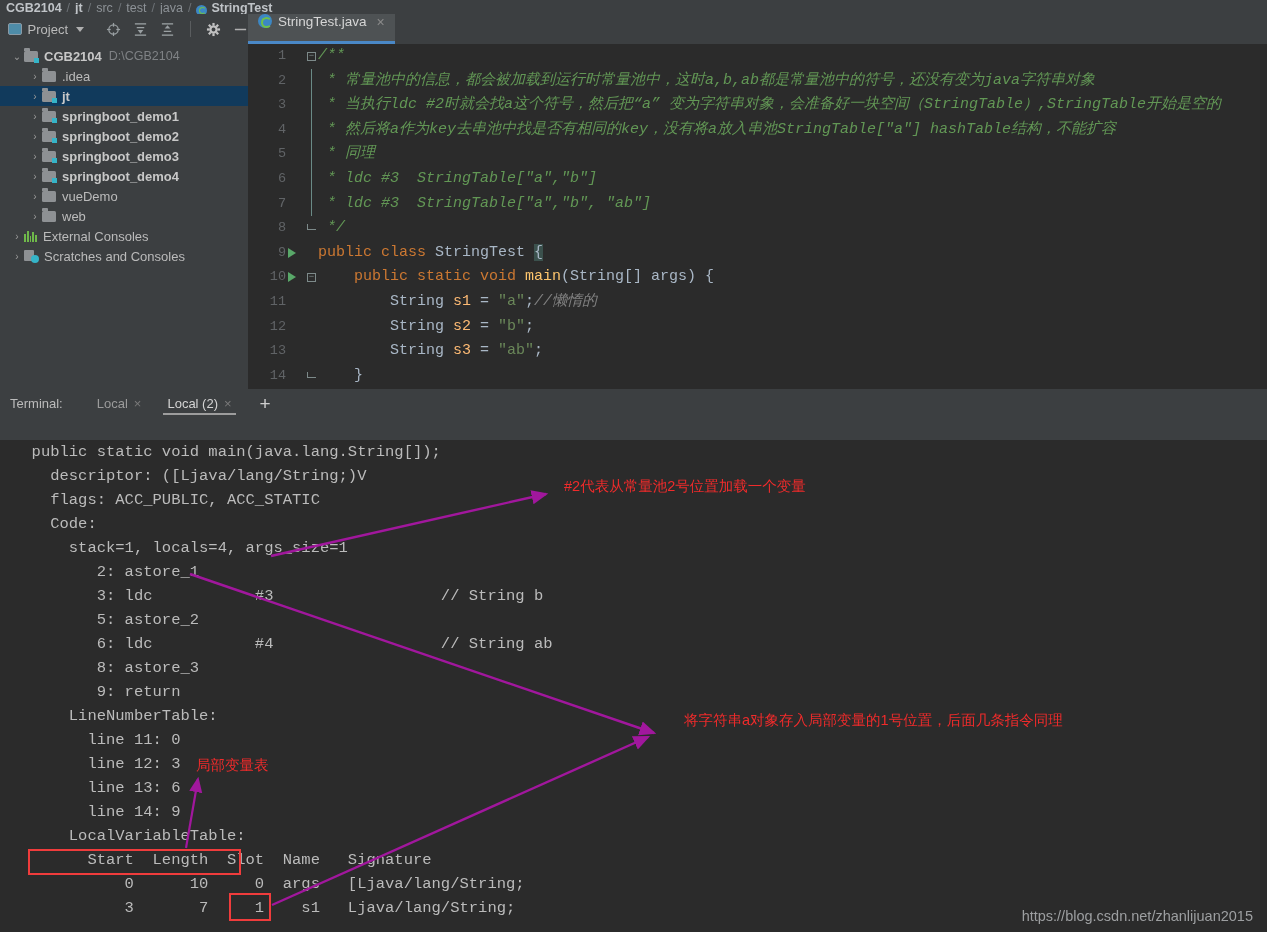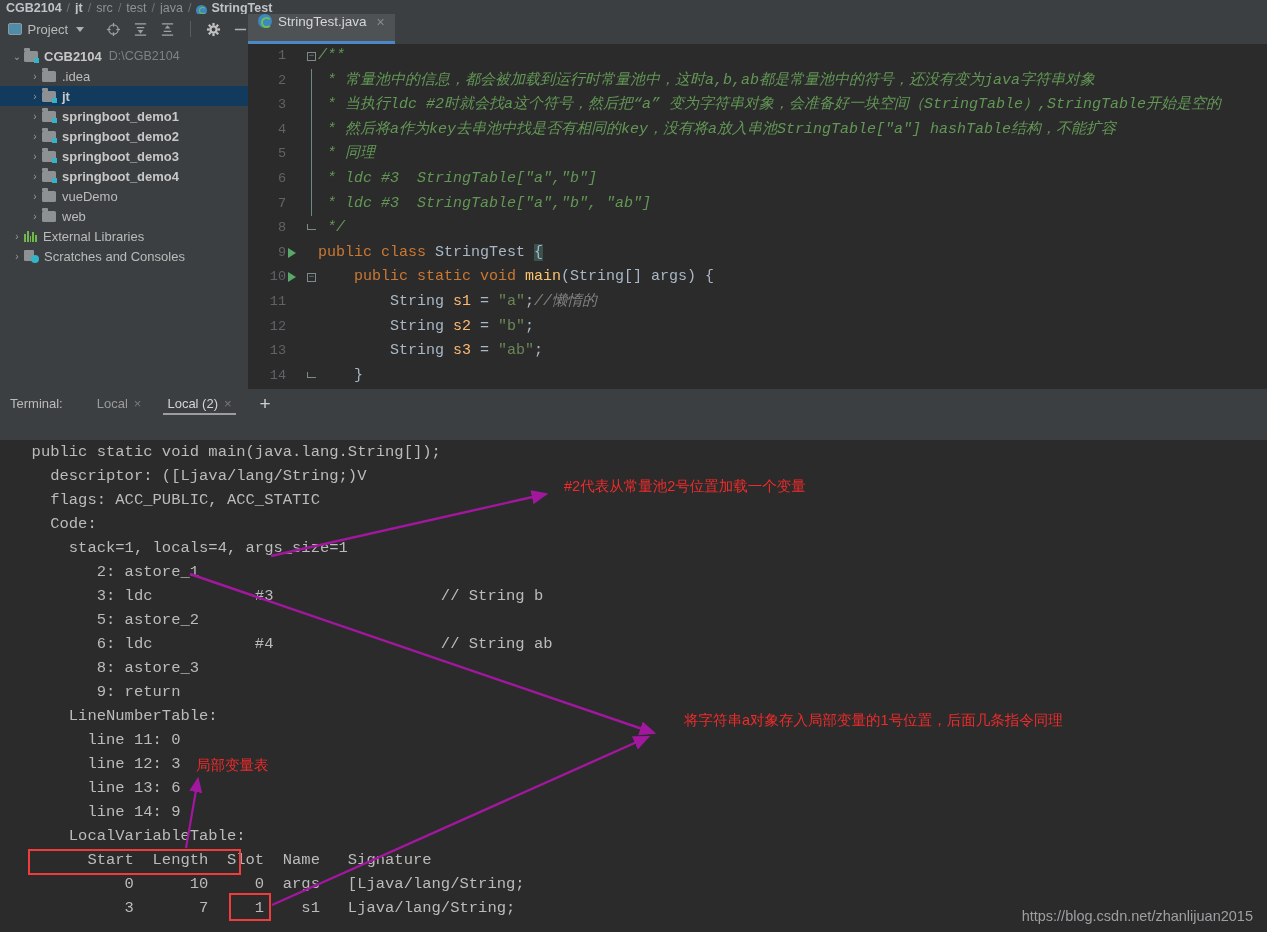--- a/index.html
+++ b/index.html
@@ -317,21 +317,21 @@
       </div>
       <div class="trow" style="padding-left: 10px;">
         <span class="arrow">›</span>
         <span class="lib-ic">
           <i style="height: 8px;"></i>
           <i style="height: 11px;"></i>
           <i style="height: 6px;"></i>
           <i style="height: 10px;"></i>
           <i style="height: 7px;"></i>
         </span>
-        <span class="lbl">External Libraries</span>
+        <span class="lbl">External Consoles</span>
       </div>
       <div class="trow" style="padding-left: 10px;">
         <span class="arrow">›</span>
         <span class="scr-ic"></span>
         <span class="lbl">Scratches and Consoles</span>
       </div>
     </div>
 
   <div class="editor">
       <div class="eline"><span class="gutter">1</span><span class="foldmark">−</span><span class="ecode"><span class="cmt">/**</span></span></div>

